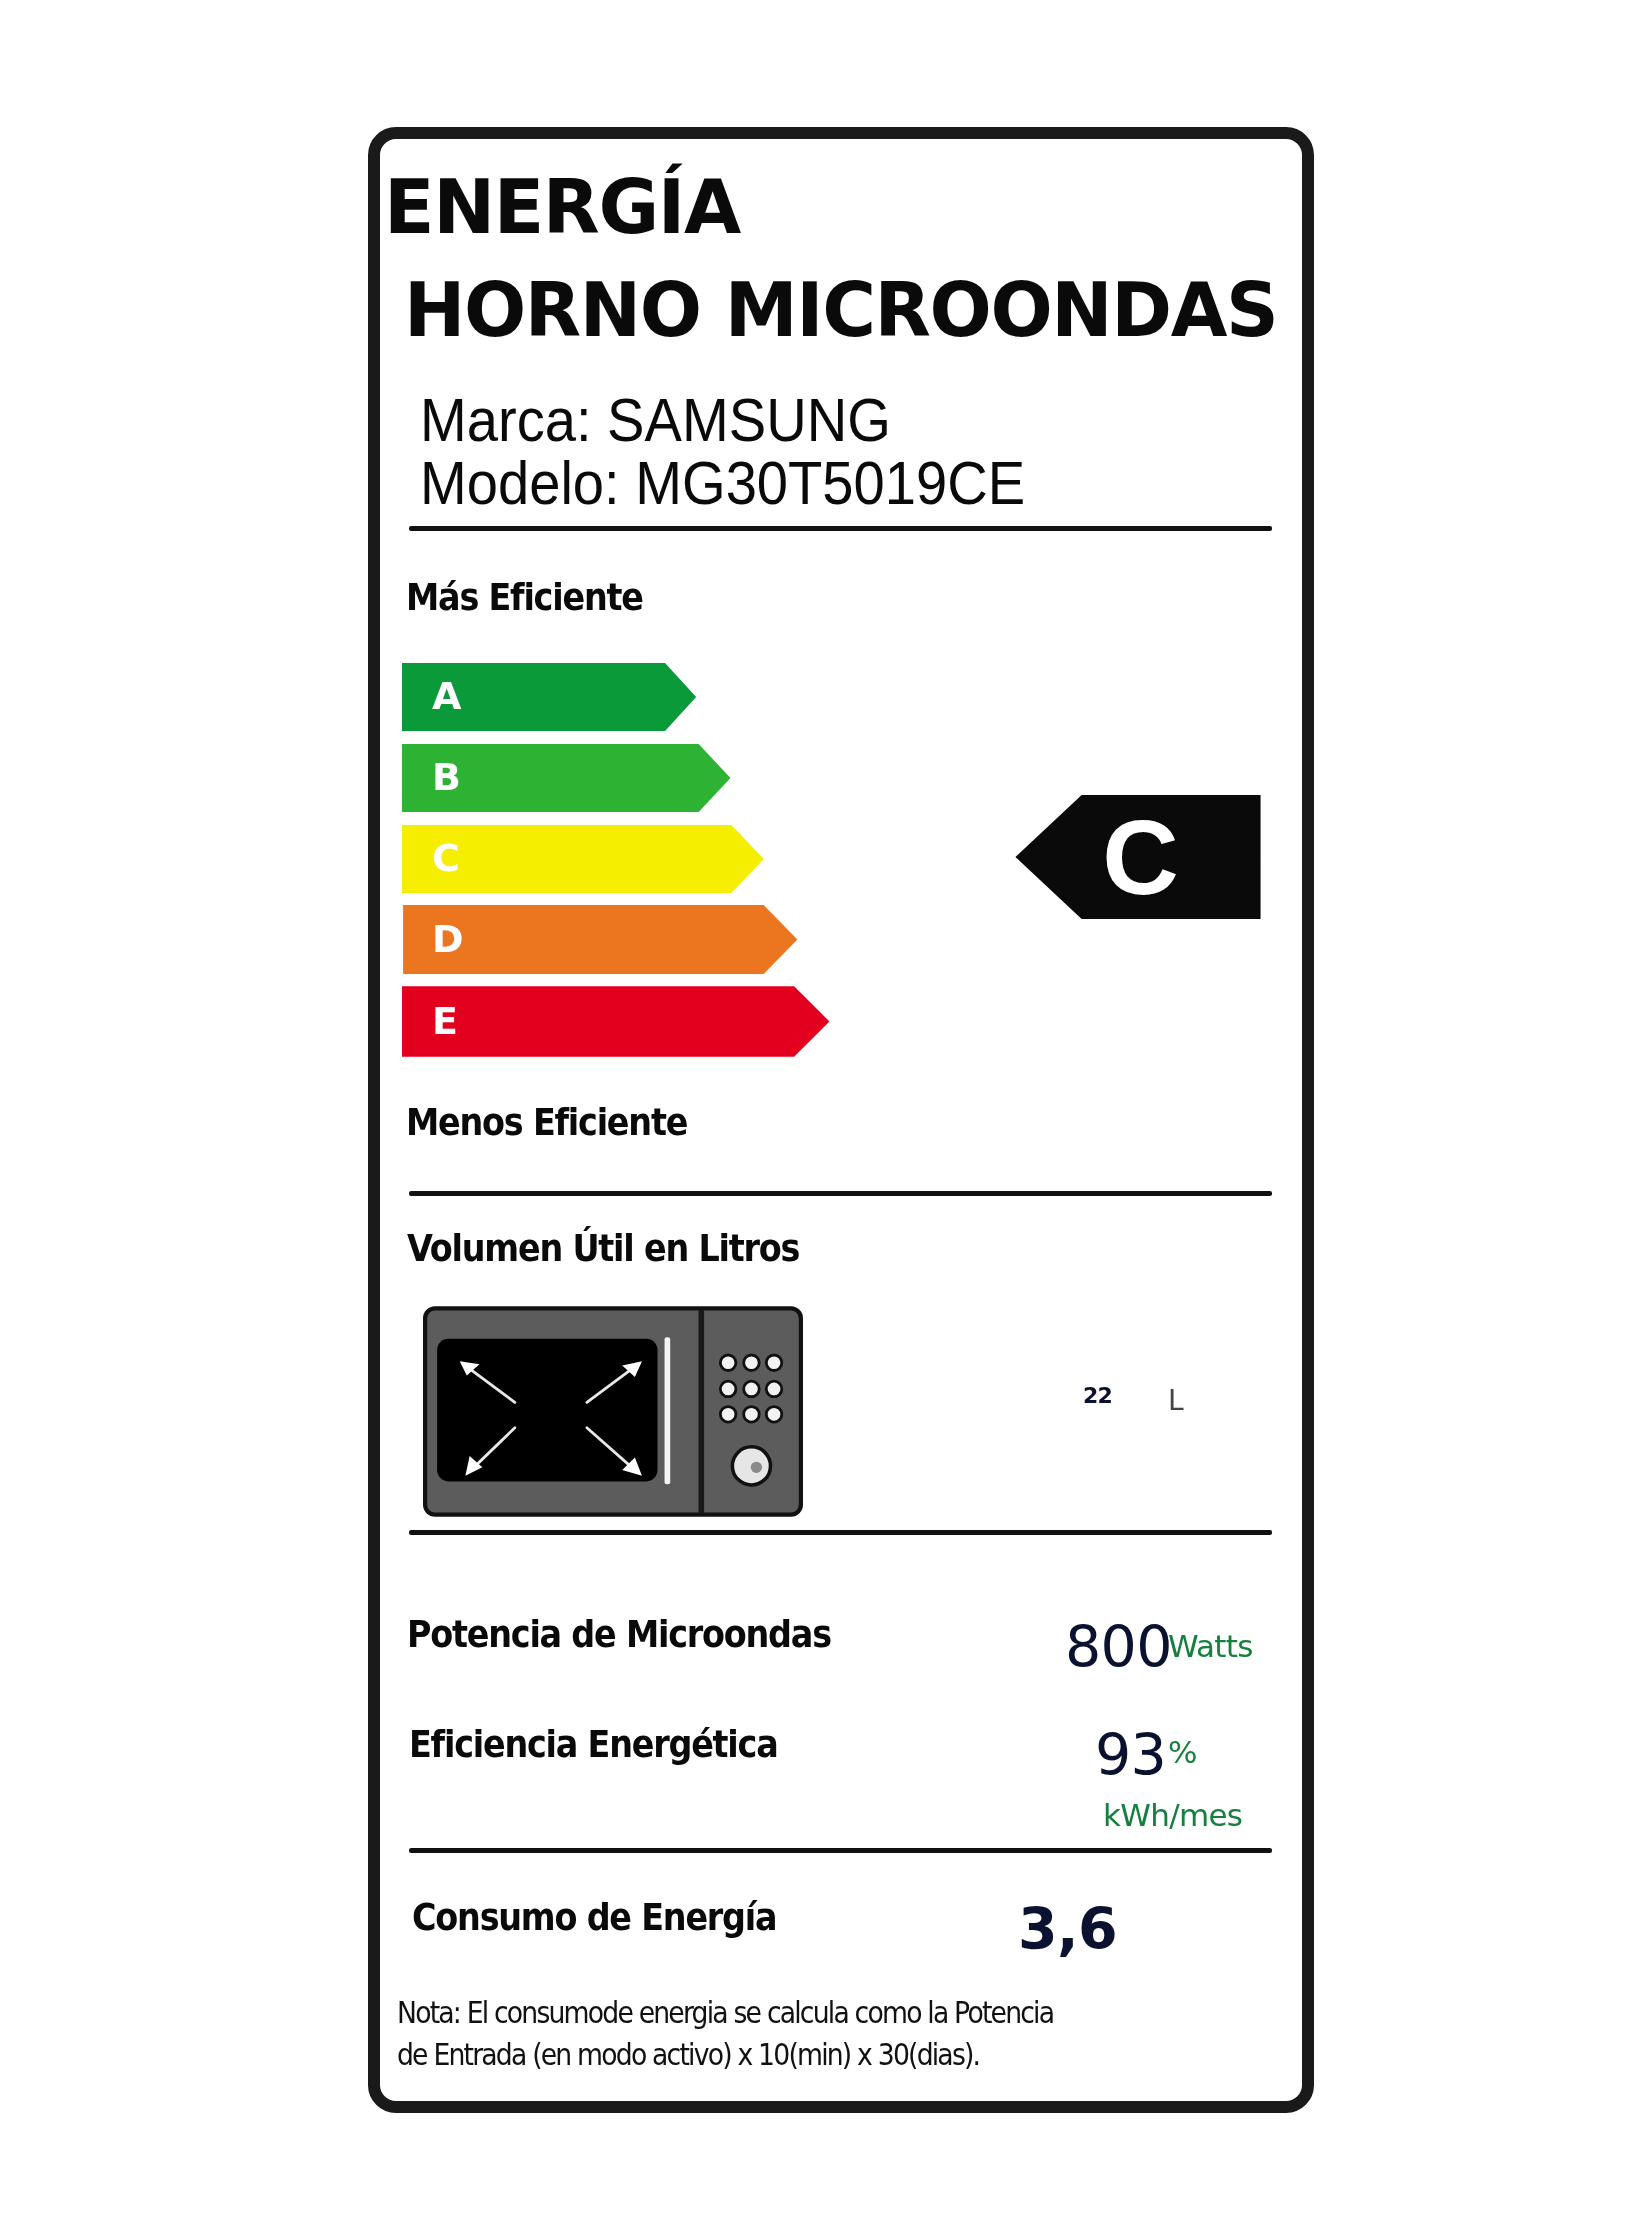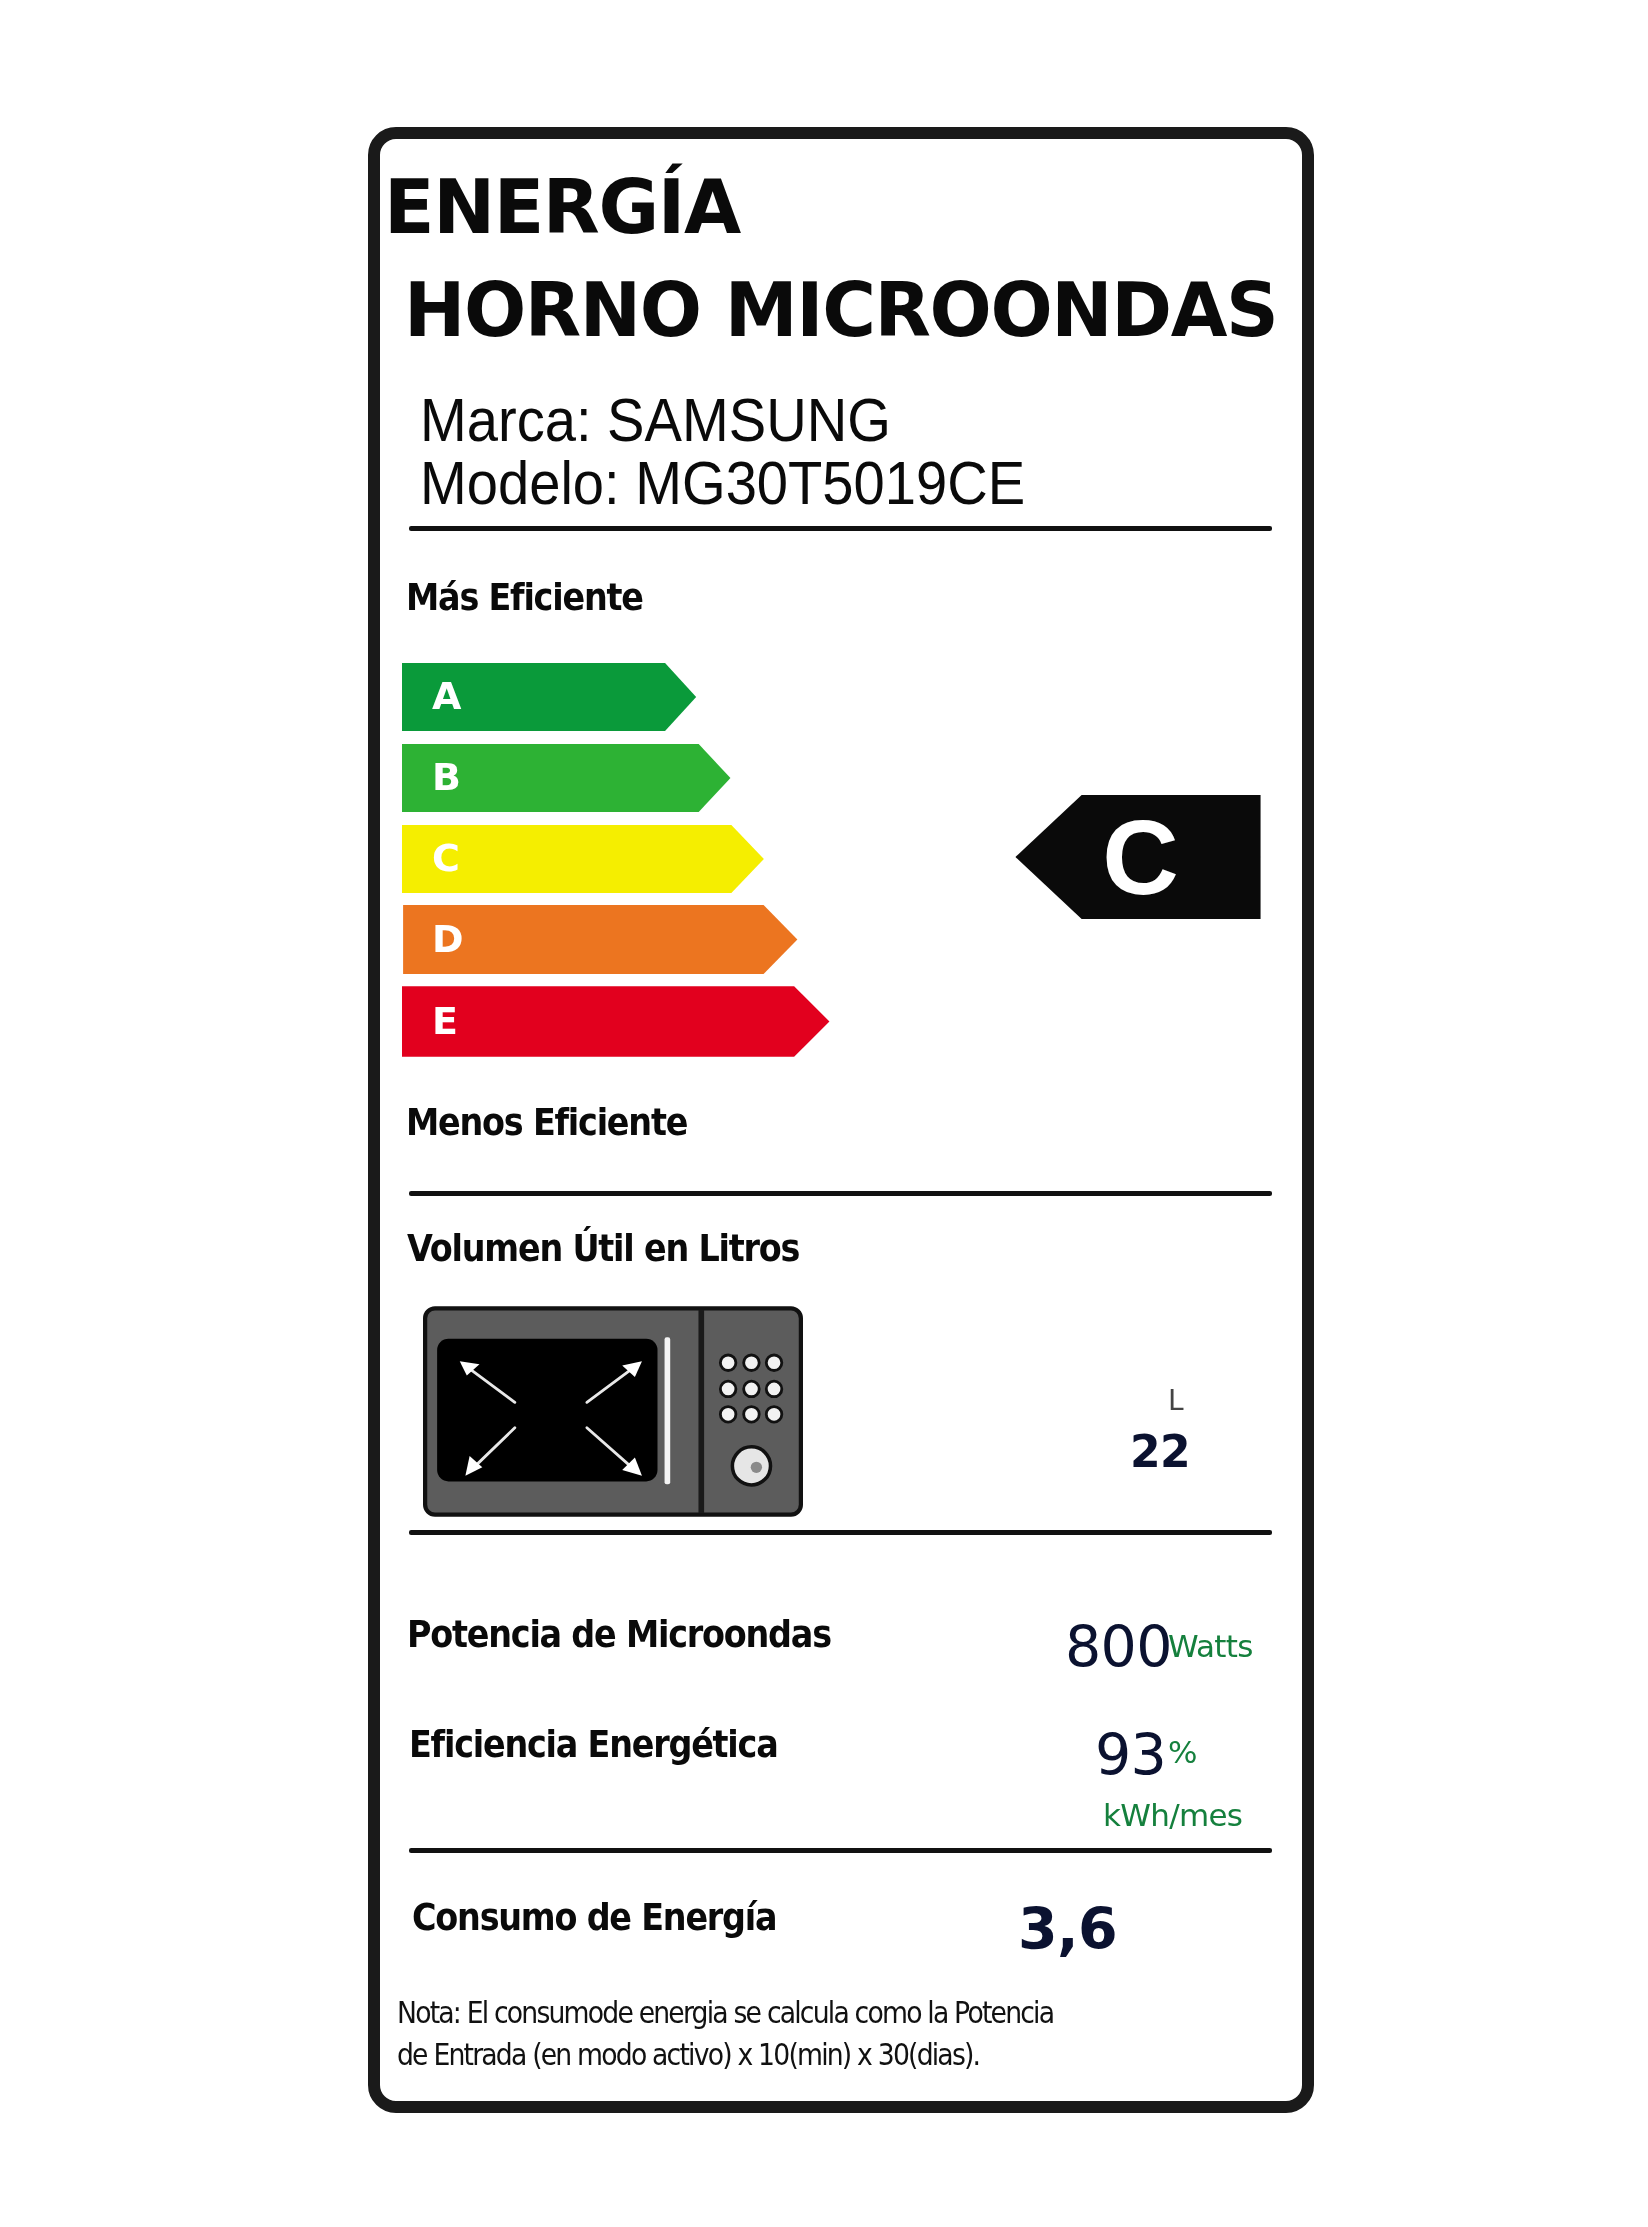--- a/index.html
+++ b/index.html
@@ -111,21 +111,21 @@
         <circle cx="497" cy="117" r="11"></circle>
       <circle cx="432" cy="153" r="11"></circle>
         <circle cx="465" cy="153" r="11"></circle>
         <circle cx="497" cy="153" r="11"></circle>
     </g>
     <circle cx="465" cy="226" r="27" fill="#e6e6e6" stroke="#111" stroke-width="5"></circle>
     <circle cx="472" cy="228" r="8" fill="#8a8a8a"></circle>
   </svg>
 </div>
 
-<div class="abs value-num bold" style="left:1130px; top:1385px; font-size:44px;margin-top:45px;">22</div>
+<div class="abs value-num bold" style="left:1083px; top:1385px; font-size:22px;">22</div>
 <div class="abs value-unit" style="left:1168px; top:1387px; font-size:28px; color:#444;">L</div>
 
 <div class="divider" style="top:1530px;"></div>
 
 <div class="abs section-label" style="left:407px; top:1615px;">Potencia de Microondas</div>
 <div class="abs value-num" style="left:1065px; top:1619px;">800</div>
 <div class="abs value-unit" style="left:1168px; top:1631px;">Watts</div>
 
 <div class="abs section-label" style="left:409px; top:1725px;">Eficiencia Energética</div>
 <div class="abs value-num" style="left:1095px; top:1727px;">93</div>

